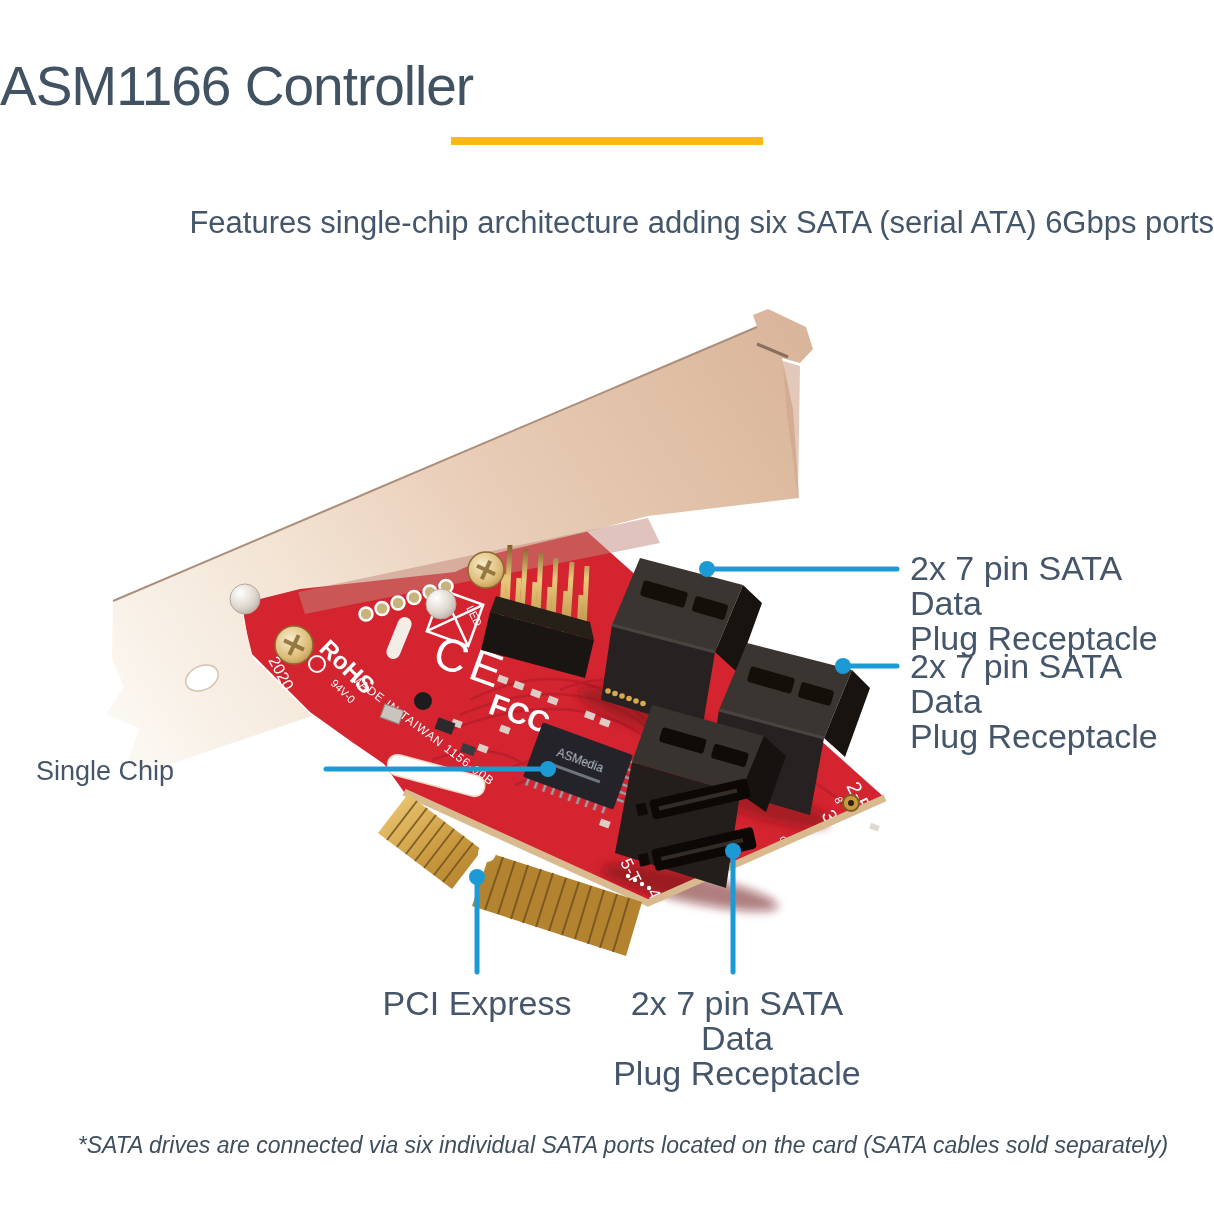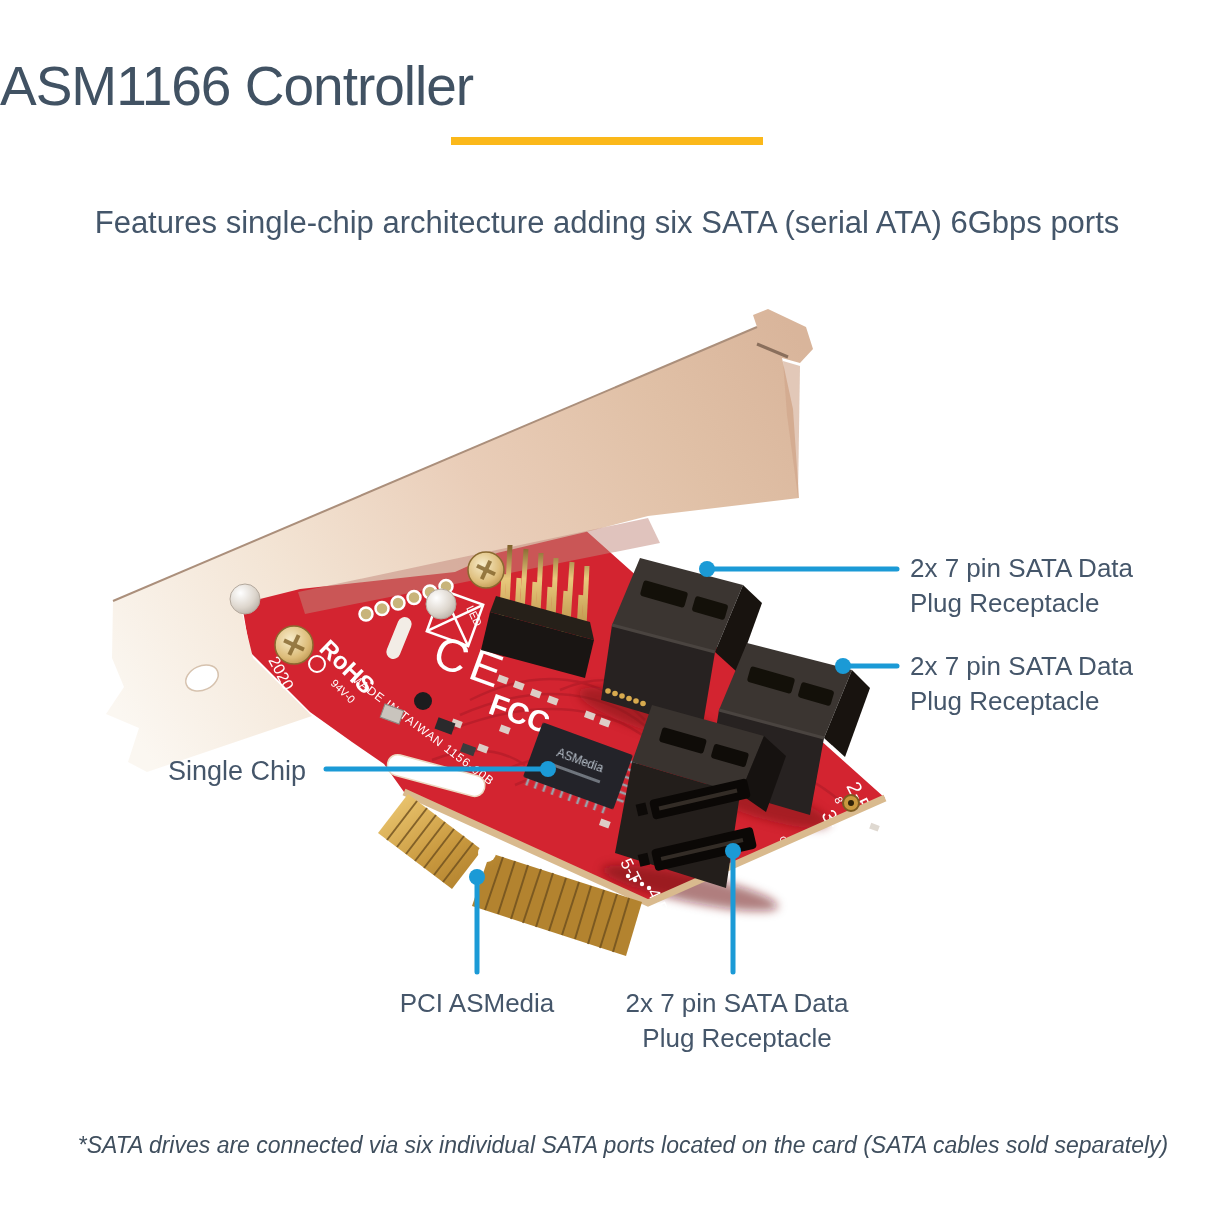--- a/index.html
+++ b/index.html
@@ -1,28 +1,28 @@
 <!DOCTYPE html>
 <html><head>
 <meta charset="utf-8">
 <style>
   html,body{margin:0;padding:0;background:#ffffff;}
   .page{position:relative;width:1214px;height:1214px;background:#ffffff;overflow:hidden;
         font-family:"Liberation Sans",sans-serif;}
   .title{position:absolute;top:50px;left:0;width:100%;text-align:left;
          font-size:55px;line-height:72px;font-weight:400;color:#415263;letter-spacing:-1px;}
   .divider{position:absolute;top:137px;left:451px;width:312px;height:8px;background:#fbb81a;}
-  .subtitle{position:absolute;top:202px;left:0;width:100%;text-align:center;
+  .subtitle{position:absolute;top:202px;left:0;width:100%;text-align:right;
             font-size:31px;line-height:42px;color:#44566a;}
   .figure{position:absolute;top:0;left:0;width:1214px;height:1214px;}
-  .co{position:absolute;font-size:26px;line-height:35px;color:#45566a;z-index:3;}
+  .co{position:absolute;font-size:34px;line-height:35px;color:#45566a;z-index:3;}
   .co-right{left:910px;width:260px;text-align:left;}
   #co-sata-top{top:551px;}
   #co-sata-mid{top:649px;}
-  #co-chip{left:28px;top:754px;width:278px;text-align:right;font-size:27px;}
+  #co-chip{left:36px;top:754px;width:278px;text-align:left;font-size:27px;}
   #co-pci{left:377px;top:986px;width:200px;text-align:center;}
   #co-sata-front{left:607px;top:986px;width:260px;text-align:center;}
   .footer{position:absolute;top:1132px;left:16px;width:100%;text-align:center;
           font-style:italic;font-size:23px;color:#3f4e5d;z-index:3;}
   svg{position:absolute;top:0;left:0;z-index:1;}
   svg text{font-family:"Liberation Sans",sans-serif;}
 </style>
 </head>
 <body>
 
@@ -319,21 +319,21 @@
     <div>Plug Receptacle</div>
   </div>
   <div class="co co-right" id="co-sata-mid">
     <div>2x 7 pin SATA Data</div>
     <div>Plug Receptacle</div>
   </div>
   <div class="co" id="co-chip">
     <div>Single Chip</div>
   </div>
   <div class="co" id="co-pci">
-    <div>PCI ASMedia</div>
+    <div>PCI Express</div>
   </div>
   <div class="co" id="co-sata-front">
     <div>2x 7 pin SATA Data</div>
     <div>Plug Receptacle</div>
   </div>
 
   <div class="footer">*SATA drives are connected via six individual SATA ports located on the card (SATA cables sold separately)</div>
 </div>
 
 </body></html>

